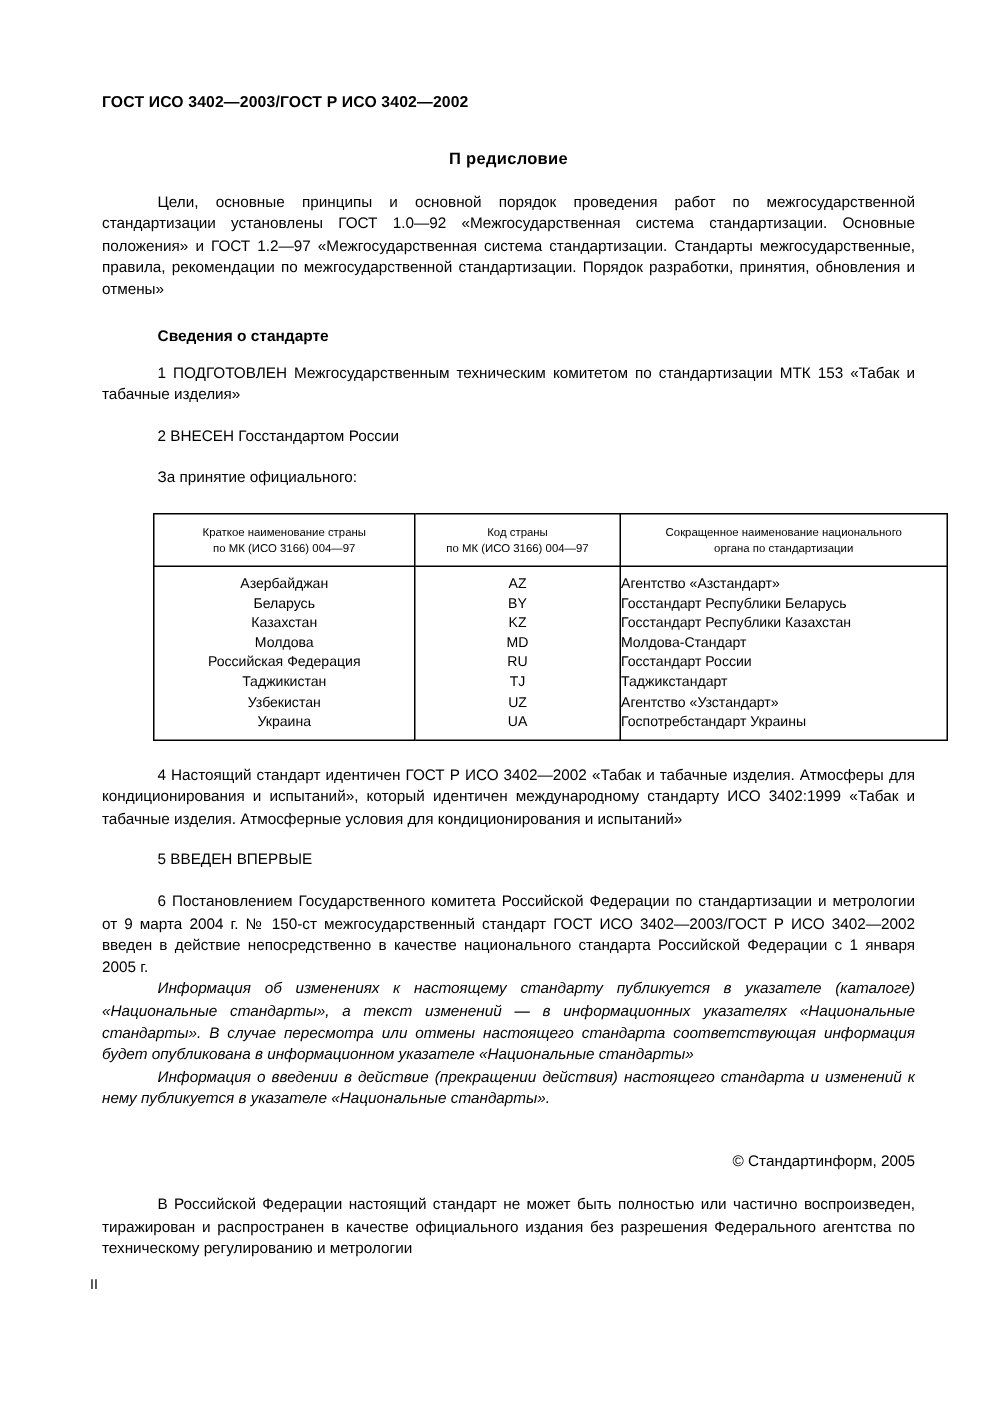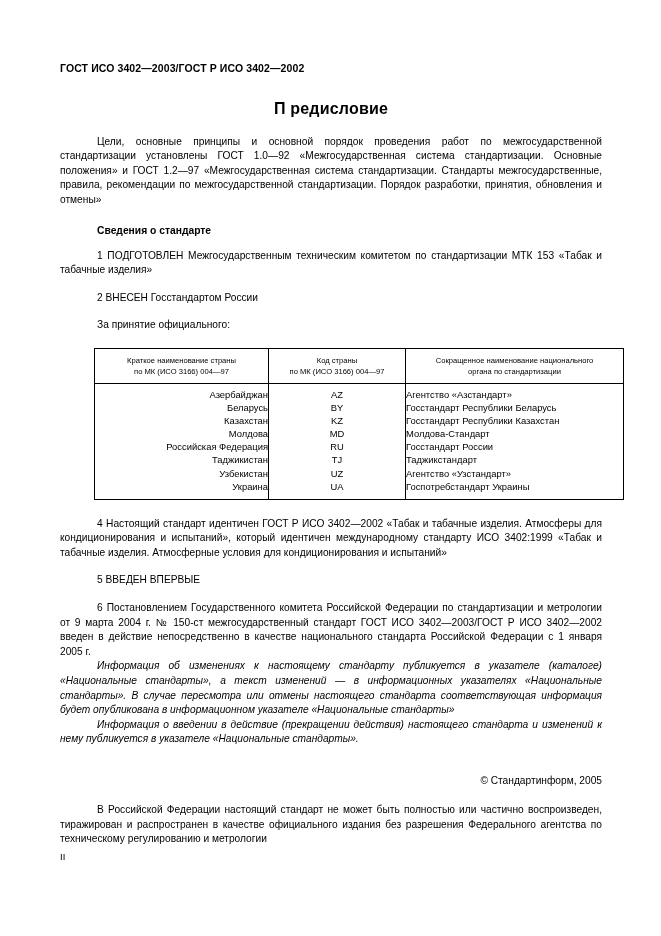--- a/index.html
+++ b/index.html
@@ -15,39 +15,39 @@
   .page {
     position: relative;
     width: 661px;
     height: 936px;
     background: #ffffff;
     box-sizing: border-box;
     overflow: hidden;
   }
   .content {
     position: absolute;
-    left: 60px;
+    left: 68px;
     top: 0;
     width: 542px;
   }
 
   
   .doc-header {
     margin-top: 62px;
     font-size: 10.5px;
     font-weight: bold;
     letter-spacing: 0.1px;
     line-height: 1.2;
   }
 
   
   .section-title {
     margin-top: 25px;
     text-align: center;
-    font-size: 16px;
+    font-size: 11px;
     font-weight: bold;
     letter-spacing: 0.2px;
   }
 
   
   p.body {
     font-size: 10.2px;
     line-height: 14.6px;
     text-align: justify;
     margin: 0;
@@ -99,21 +99,21 @@
   table.vote-table td {
     font-size: 9.4px;
     line-height: 13.1px;
     padding: 4px 0 6px 0;
     border-top: none;
   }
   .col-a { width: 174px; }
   .col-b { width: 137px; }
   .col-c { width: 218px; }
 
-  td.cell-country { padding-left: 11px; text-align: right; margin-left: 48px; }
+  td.cell-country { padding-left: 11px; text-align: center; margin-left: 48px; }
   td.cell-code    { text-align: center; }
   td.cell-body    { padding-left: 11px; text-align: left; }
 
   td ul { list-style: none; margin: 0; padding: 0; }
   td ul li { white-space: nowrap; }
 
   
   .copyright {
     margin-top: 28px;
     text-align: right;

